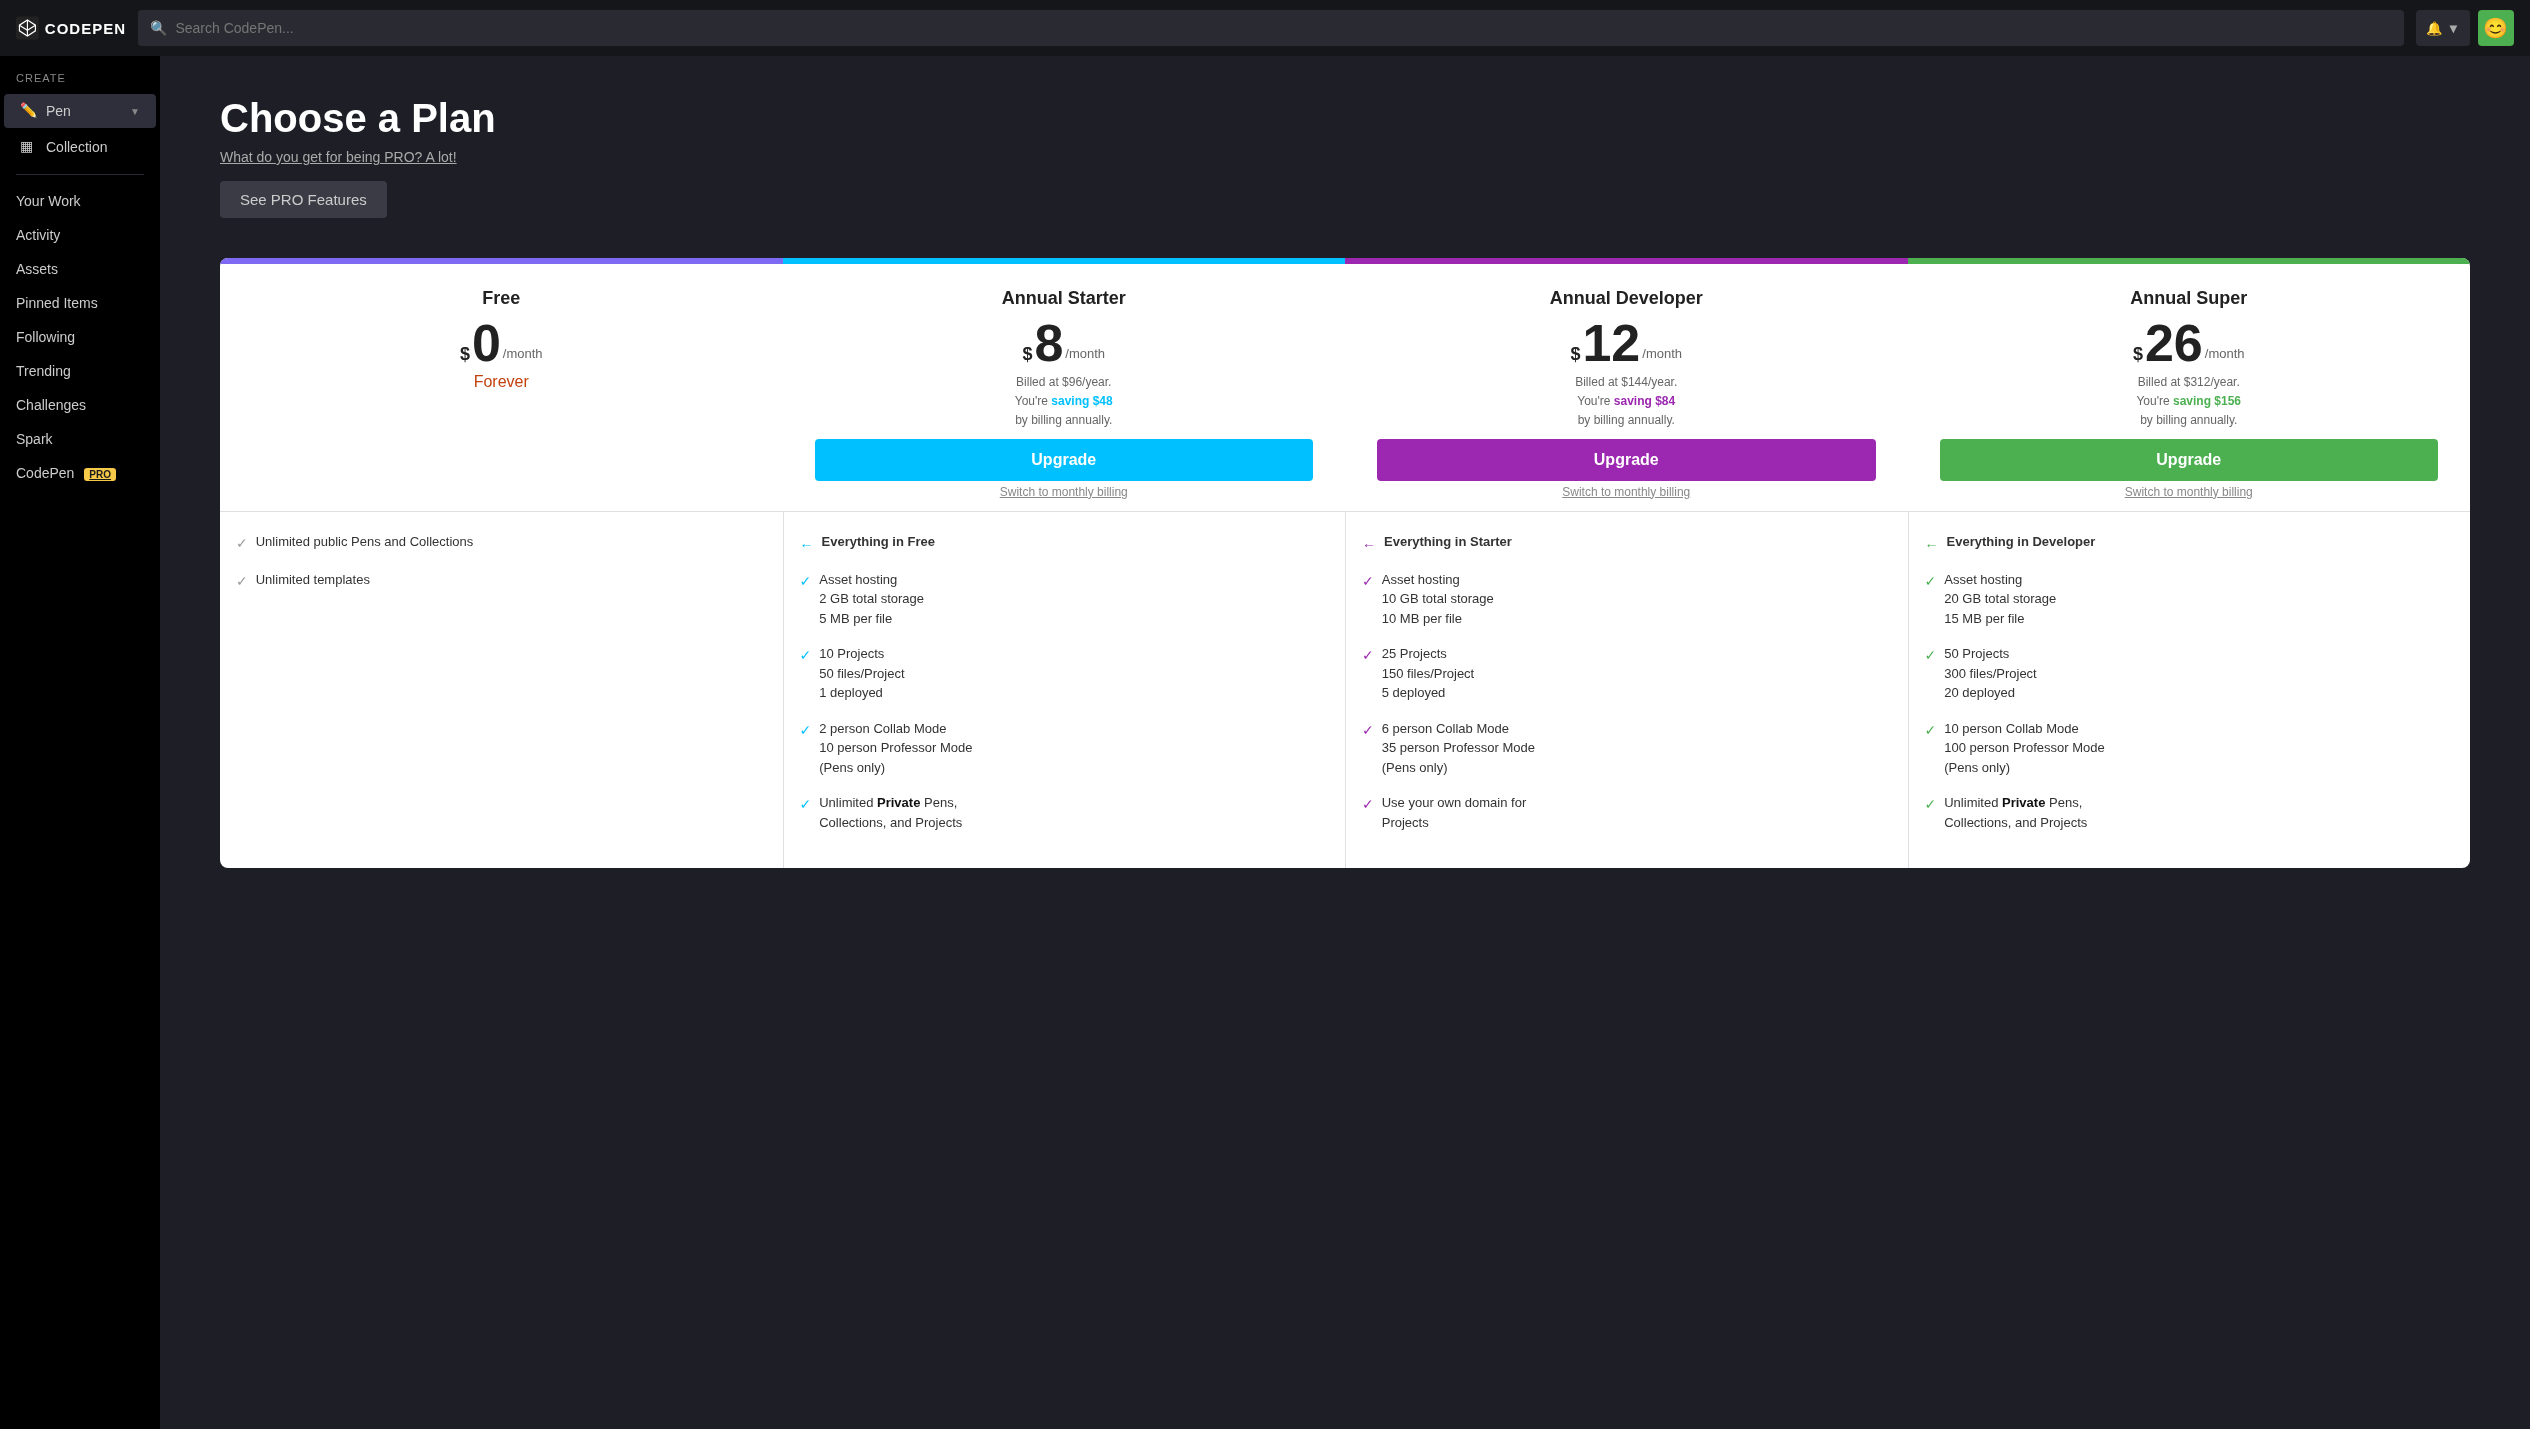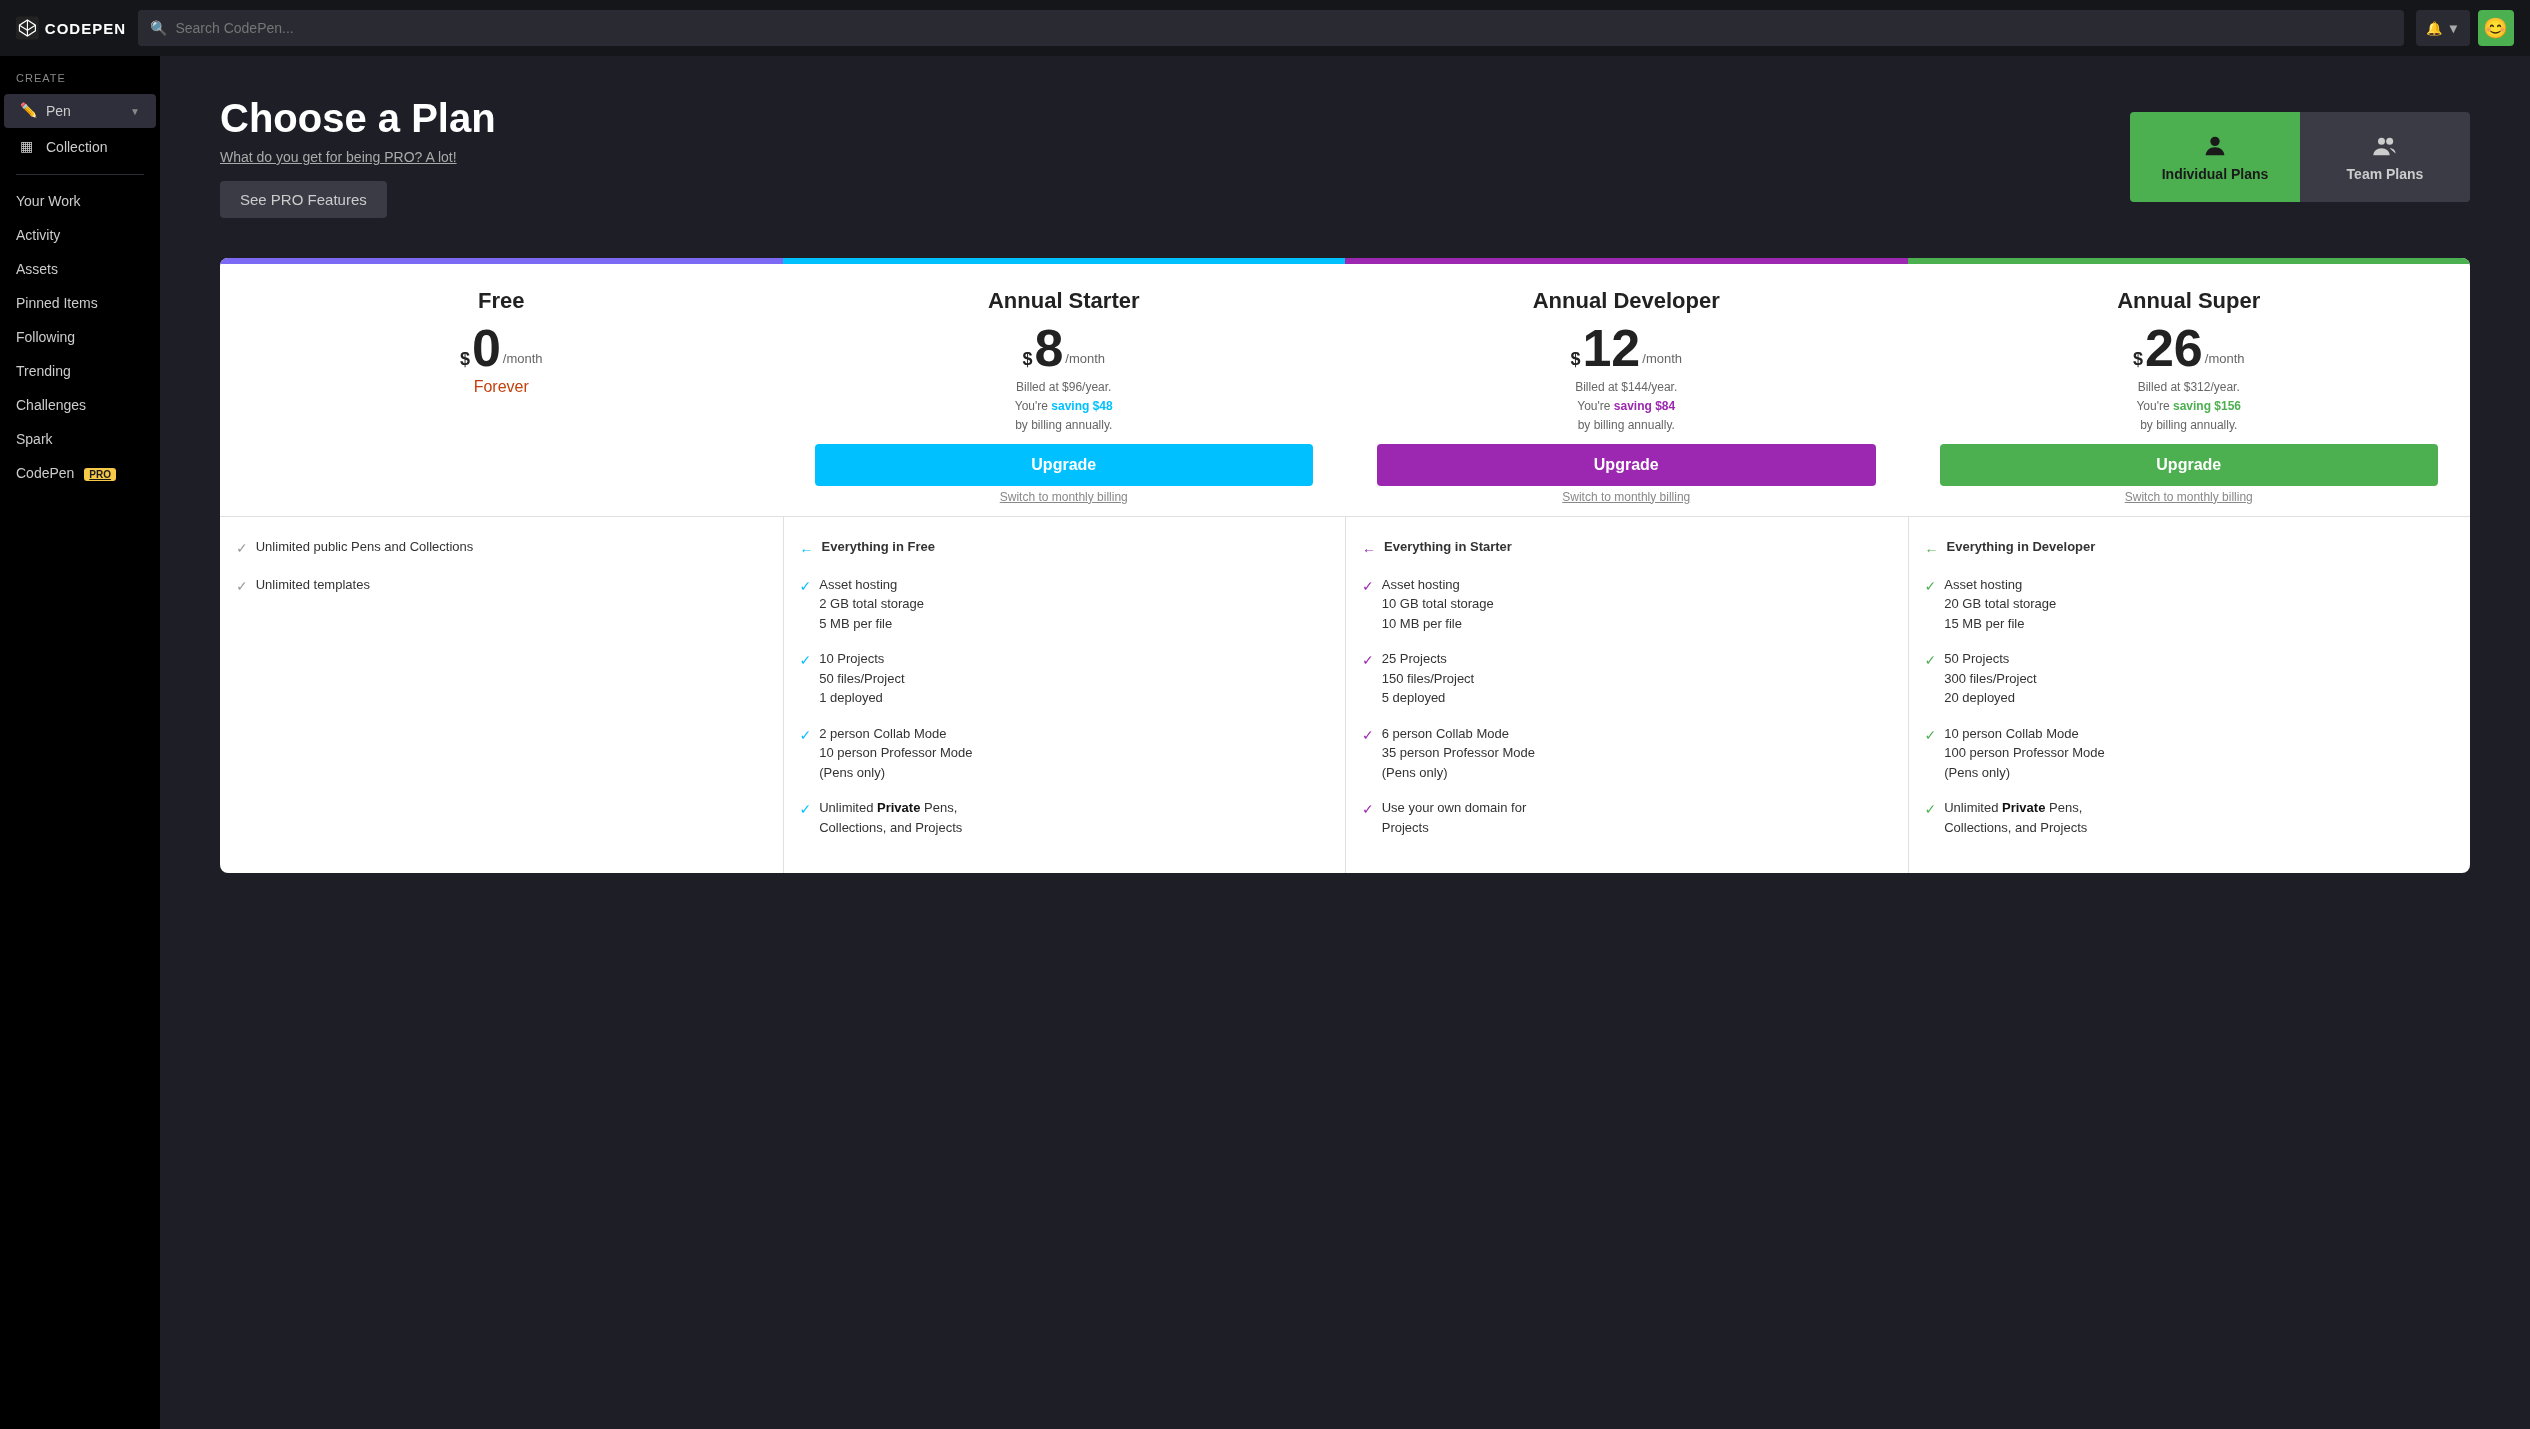--- a/index.html
+++ b/index.html
@@ -41,21 +41,21 @@
     .plan-tab { width: 170px; height: 90px; display: flex; flex-direction: column; align-items: center; justify-content: center; gap: 6px; cursor: pointer; font-size: 14px; font-weight: 600; }
     .plan-tab.active { background: #4caf50; color: #1a1a1a; }
     .plan-tab.inactive { background: #3a3b45; color: #ccc; }
     .plan-tab svg { width: 28px; height: 28px; }
 
     
     .pricing-table { background: #fff; border-radius: 8px; color: #222; overflow: hidden; }
     .pricing-header { display: grid; grid-template-columns: 1fr 1fr 1fr 1fr; }
     .plan-col-header { padding: 20px 16px 0; text-align: center; position: relative; }
     .plan-top-bar { height: 6px; width: 100%; position: absolute; top: 0; left: 0; border-radius: 0; }
-    .plan-col-header h3 { font-size: 22px; font-weight: 700; margin: 10px 0 8px; }
+    .plan-col-header h3 { font-size: 18px; font-weight: 700; margin: 10px 0 8px; }
     .price-row { display: flex; align-items: flex-end; justify-content: center; gap: 2px; margin-bottom: 4px; }
     .price-dollar { font-size: 18px; font-weight: 700; line-height: 1.6; }
     .price-amount { font-size: 52px; font-weight: 800; line-height: 1; }
     .price-period { font-size: 13px; color: #666; line-height: 2.4; }
     .price-sub { font-size: 12px; color: #666; text-align: center; line-height: 1.6; margin-bottom: 8px; }
     .price-sub .saving { color: #00c0ff; font-weight: 600; }
     .price-sub .saving-green { color: #4caf50; font-weight: 600; }
     .price-sub .saving-purple { color: #9c27b0; font-weight: 600; }
     .upgrade-btn { width: calc(100% - 32px); margin: 0 16px; padding: 12px; border: none; border-radius: 4px; font-size: 16px; font-weight: 700; cursor: pointer; color: #fff; }
     .btn-cyan { background: #00c0ff; }
@@ -134,38 +134,20 @@
   </div>
 
   <div class="main">
 
     <div class="page-header">
       <div class="page-header-left">
         <h1>Choose a Plan</h1>
         <p>What do you get for being PRO? A lot!</p>
         <button class="see-pro-btn">See PRO Features</button>
       </div>
-      <div class="plan-tabs">
-        <div class="plan-tab active">
-          <svg viewBox="0 0 24 24" fill="currentColor">
-              <circle cx="12" cy="8" r="4"></circle>
-              <path d="M4 20c0-4 3.6-7 8-7s8 3 8 7"></path>
-            </svg>
-          <span>Individual Plans</span>
-        </div>
-        <div class="plan-tab inactive">
-          <svg viewBox="0 0 24 24" fill="currentColor">
-              <circle cx="9" cy="8" r="3"></circle>
-              <circle cx="16" cy="8" r="3"></circle>
-              <path d="M2 20c0-3.5 3-6 7-6s7 2.5 7 6"></path>
-              <path d="M16 14c2.5 0 5 1.5 5 4.5"></path>
-            </svg>
-          <span>Team Plans</span>
-        </div>
-      </div>
     </div>
 
     <div class="pricing-table">
 
       <div class="pricing-header">
 
         <div class="plan-col-header">
           <div class="plan-top-bar" style="background:#7c6af5;"></div>
           <h3>Free</h3>
           <div class="price-row">

